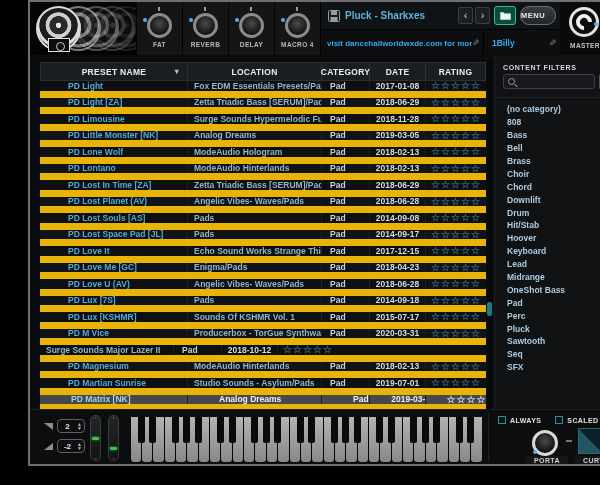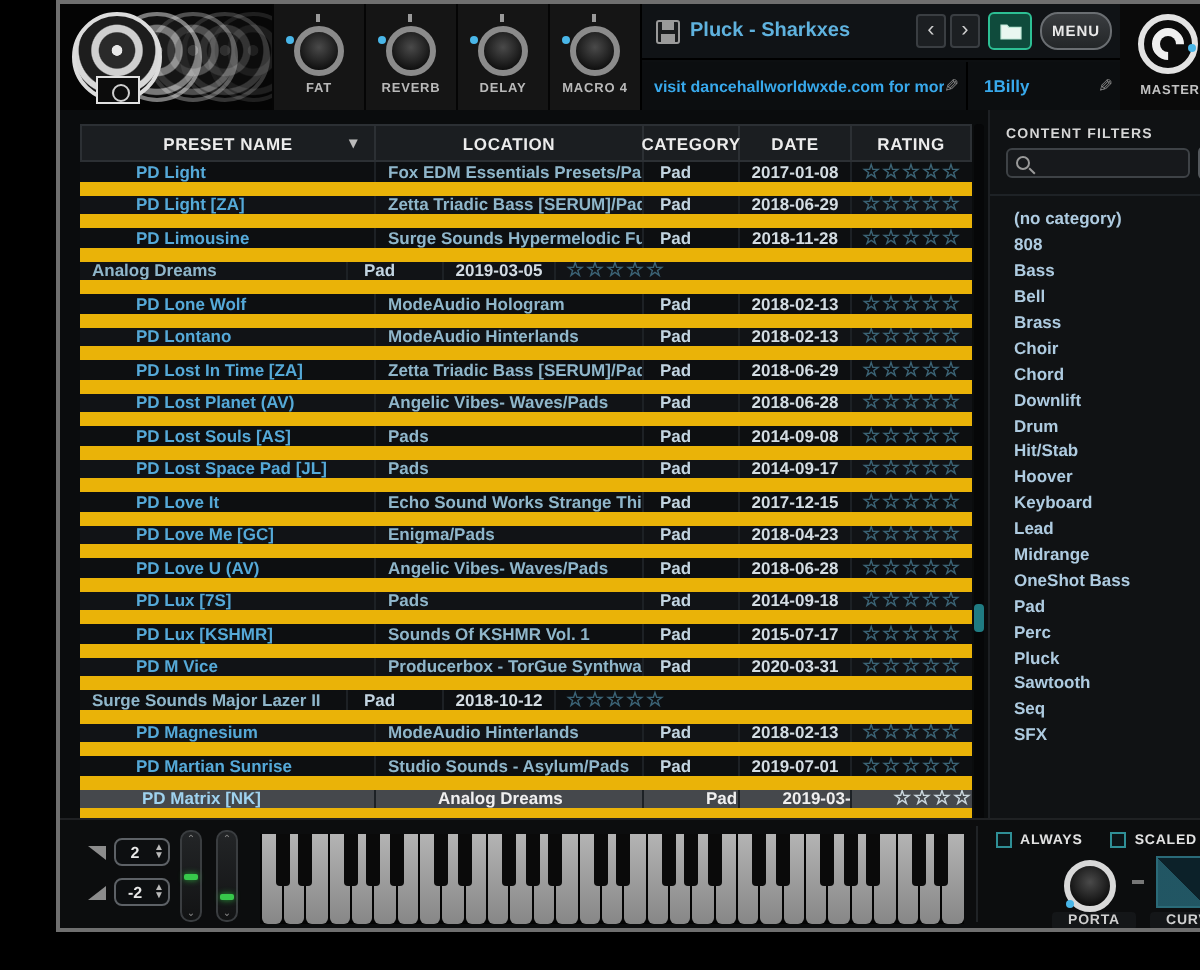--- a/index.html
+++ b/index.html
@@ -28,21 +28,21 @@
 
   .preset-panel { position:absolute; left:290px; top:0; width:240px; height:53px; background:#0d0f11; border-left:1px solid #000; }
   .preset-row1 { position:absolute; top:0; left:0; right:0; height:28px; background:#101316; border-bottom:1px solid #000; display:flex; align-items:center; padding:0 4px; }
   .disk-icon { width:12px; height:12px; margin:0 5px 0 3px; flex:none; }
   .preset-name { font-size:10px; font-weight:bold; color:#5fb2de; flex:1; white-space:nowrap; overflow:hidden; }
   .nav-btn { width:15px; height:17px; background:#1c1f22; border:1px solid #3a3e42; border-radius:2px; color:#cfcfcf;
     font-size:11px; line-height:15px; text-align:center; margin-left:2px; cursor:pointer; flex:none; }
   .browser-btn { width:22px; height:19px; background:#0f4b3c; border:1px solid #2dbf94; border-radius:3px; margin-left:4px;
     display:flex; align-items:center; justify-content:center; cursor:pointer; flex:none; }
   .menu-btn { width:36px; height:19px; background:linear-gradient(#3a3d40,#232628); border:1px solid #6a6e72; border-radius:9px;
-    color:#e8e8e8; font-size:7.5px; font-weight:bold; text-align:center; line-height:17px; margin-left:4px; cursor:pointer; flex:none; letter-spacing:.5px; }
+    color:#e8e8e8; font-size:7.5px; font-weight:bold; line-height:17px; margin-left:4px; cursor:pointer; flex:none; letter-spacing:.5px; }
   .preset-row2 { position:absolute; top:29px; left:0; right:0; height:24px; display:flex; }
   .banner-cell { flex:1; display:flex; align-items:center; background:#0c0e10; border-right:1px solid #000; padding:0 3px 0 6px; overflow:hidden; }
   .banner-text { font-size:8px; font-weight:bold; color:#38a9ec; white-space:nowrap; overflow:hidden; flex:1; }
   .author-cell { width:76px; display:flex; align-items:center; background:#0c0e10; padding:0 3px 0 8px; }
   .author-text { font-size:8.5px; font-weight:bold; color:#38a9ec; flex:1; }
   .pencil { font-size:9px; color:#8a8a8a; transform:scaleX(-1); flex:none; }
 
   .master-panel { position:absolute; left:530px; top:0; width:68px; height:53px; background:#0a0a0a; }
   .master-knob { position:absolute; left:9px; top:5px; width:30px; height:30px; border-radius:50%; border:3px solid #e3e3e3; background:#0c0c0c; }
   .master-knob .c-ring { position:absolute; left:4px; top:4px; width:16px; height:16px; border-radius:50%; border:4px solid #f0f0f0; border-right-color:transparent; transform:rotate(45deg); }
@@ -236,20 +236,21 @@
           <div class="tcell col-rating">☆☆☆☆☆</div>
         </div>
         <div class="trow">
           <div class="tcell col-name">PD Limousine</div>
           <div class="tcell col-loc">Surge Sounds Hypermelodic Futur</div>
           <div class="tcell col-cat">Pad</div>
           <div class="tcell col-date">2018-11-28</div>
           <div class="tcell col-rating">☆☆☆☆☆</div>
         </div>
         <div class="trow odd">
+          <div class="tcell col-name">PD Little Monster [NK]</div>
           <div class="tcell col-loc">Analog Dreams</div>
           <div class="tcell col-cat">Pad</div>
           <div class="tcell col-date">2019-03-05</div>
           <div class="tcell col-rating">☆☆☆☆☆</div>
         </div>
         <div class="trow">
           <div class="tcell col-name">PD Lone Wolf</div>
           <div class="tcell col-loc">ModeAudio Hologram</div>
           <div class="tcell col-cat">Pad</div>
           <div class="tcell col-date">2018-02-13</div>

